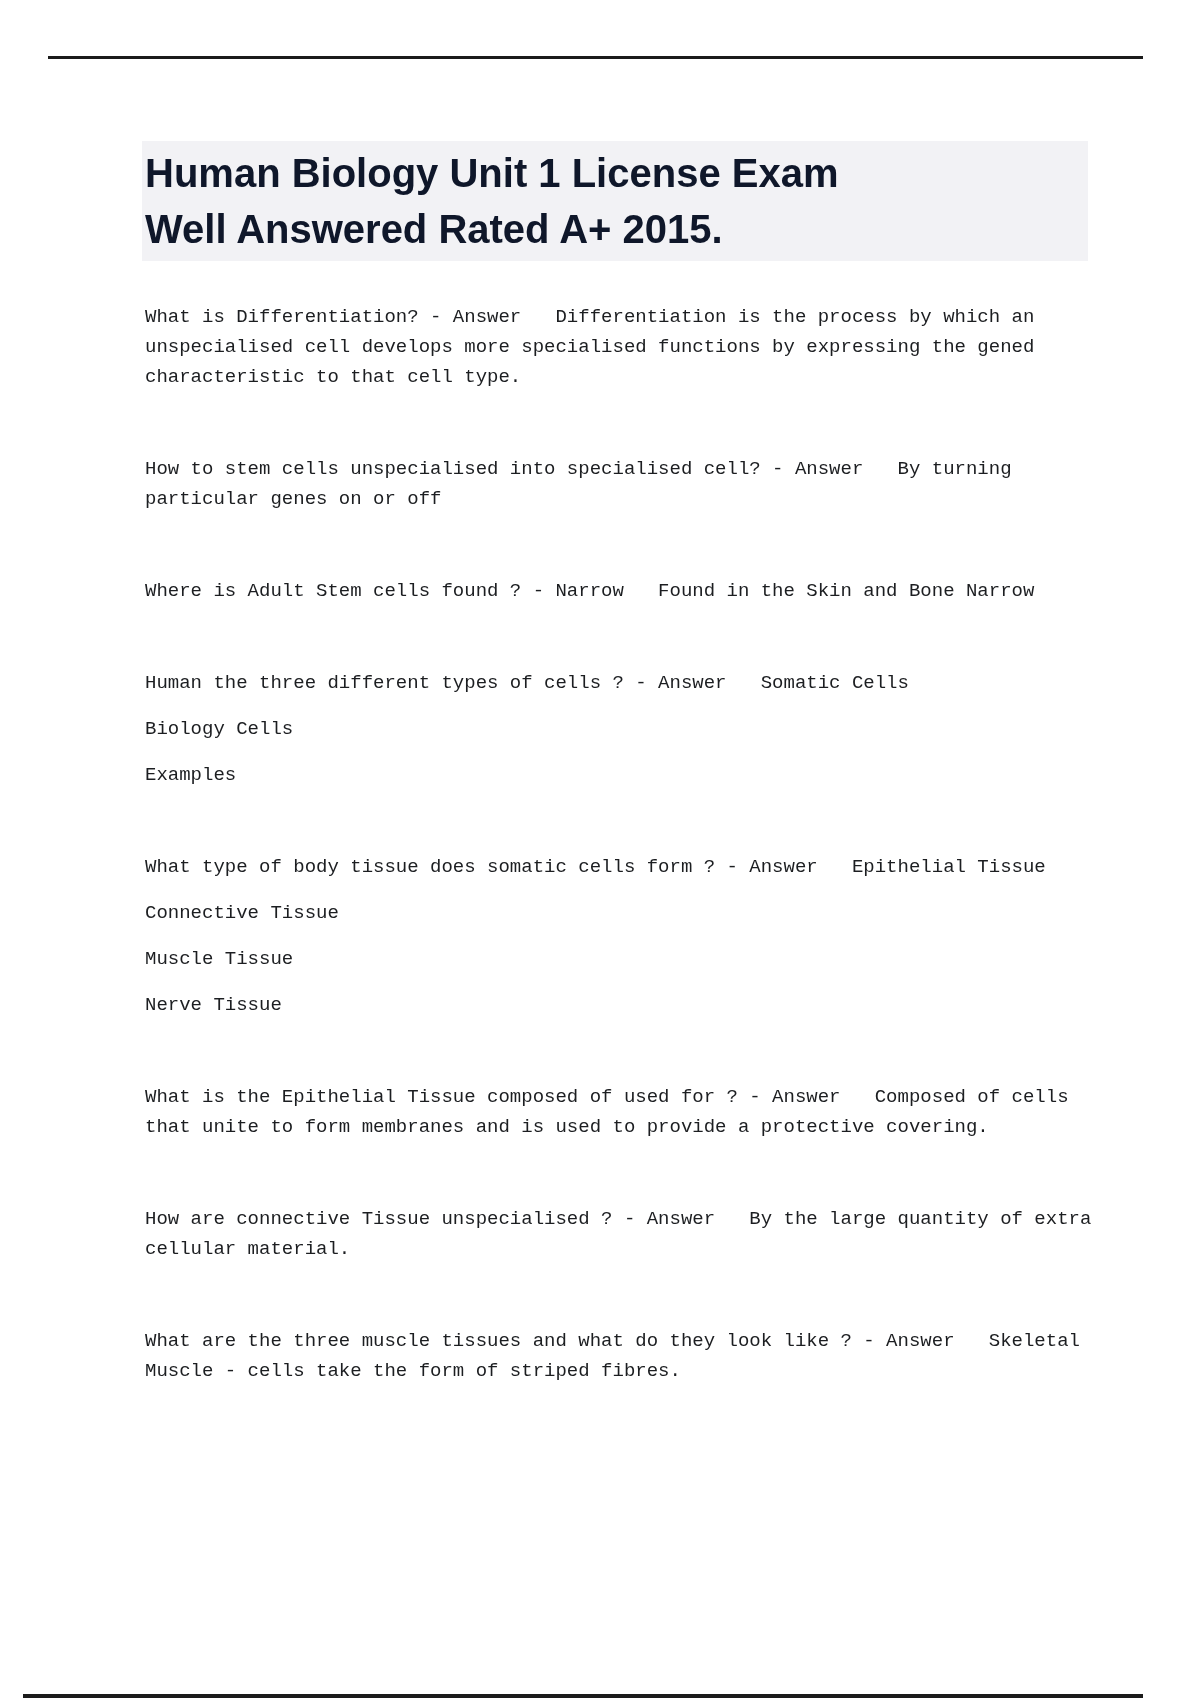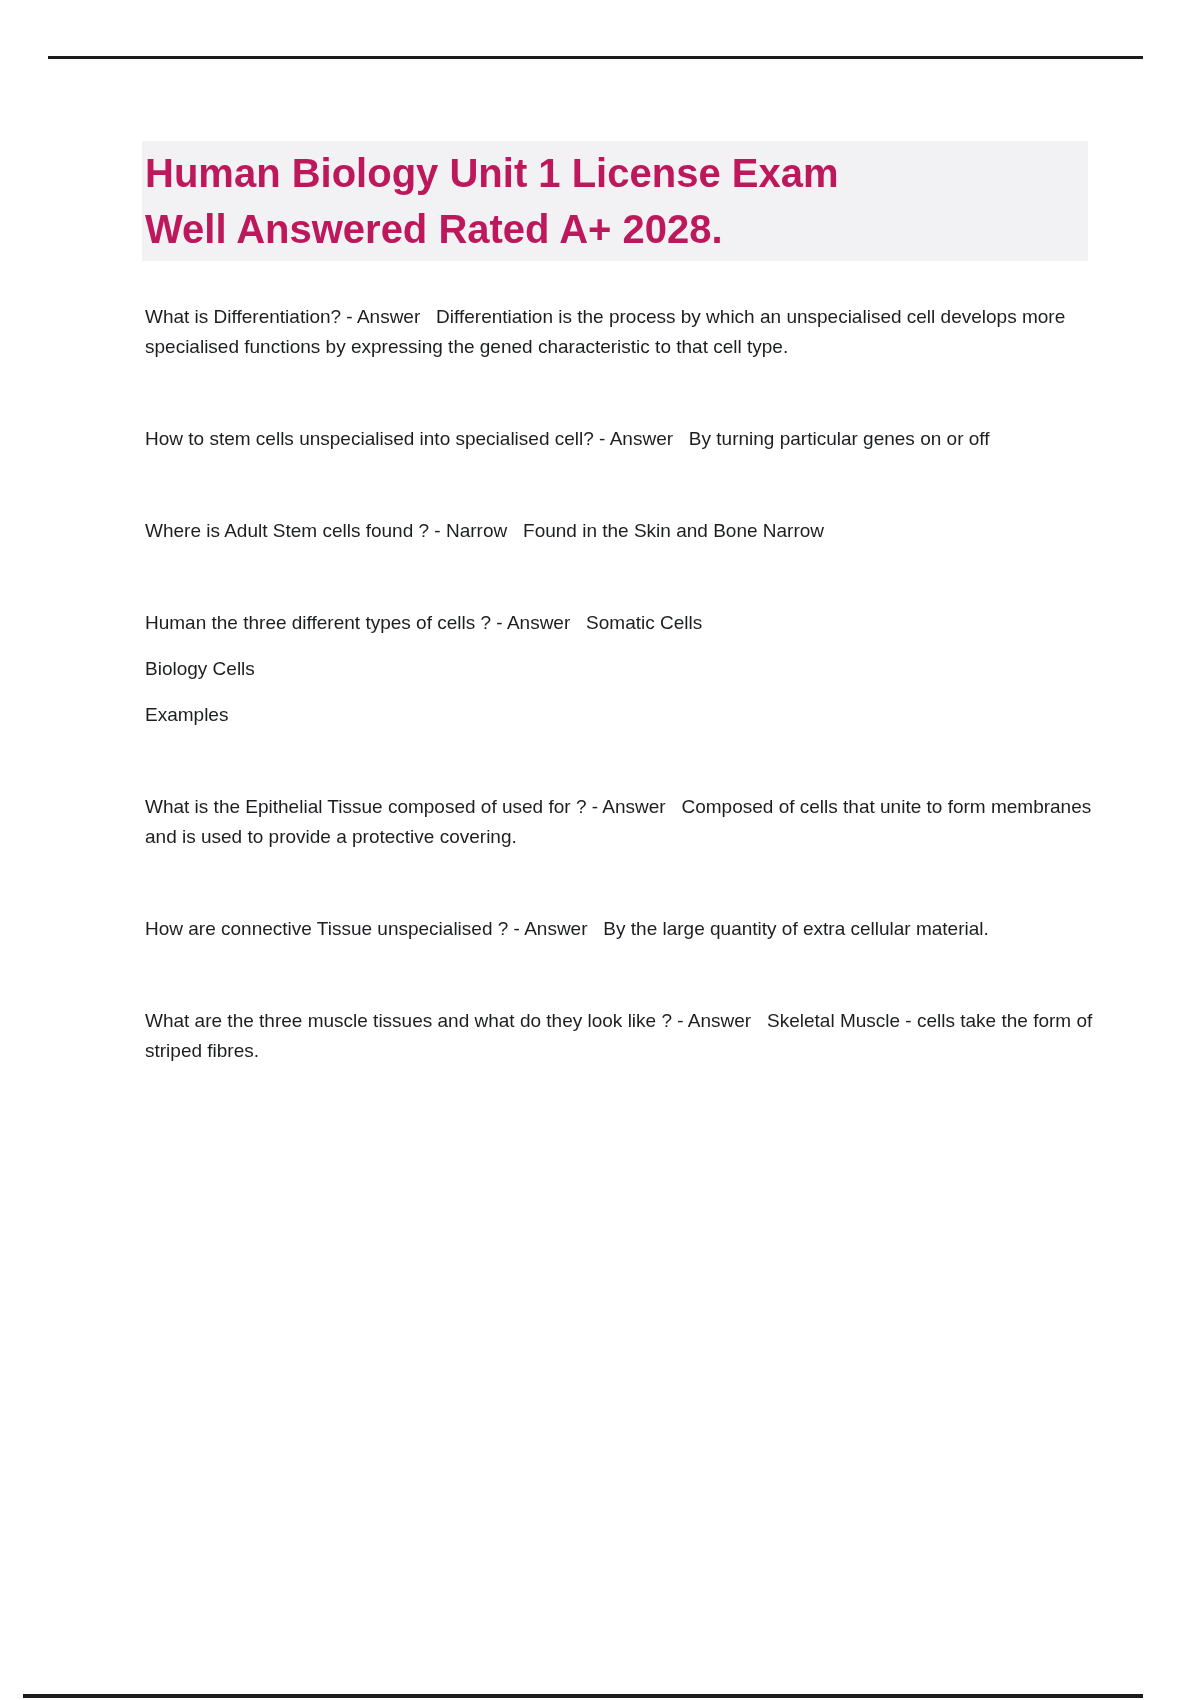--- a/index.html
+++ b/index.html
@@ -41,26 +41,27 @@
     margin-left: -3px;
     width: 946px;
     box-sizing: border-box;
     padding: 4px 6px 4px 3px;
     margin-bottom: 41px;
   }
   .title-line {
     font-size: 40px;
     line-height: 56px;
     font-weight: bold;
-    color: #be185d;
+    color: #0f172a;
     letter-spacing: 0px;
     white-space: nowrap;
   }
   .qa-group {
     margin: 0 0 62px 0;
+    font-family: Liberation Mono, monospace;
   }
   .qa-group:last-child {
     margin-bottom: 4px;
   }
   .qa-para {
     margin: 0 0 16px 0;
     font-size: 19px;
     line-height: 30px;
     color: #1c1e21;
     white-space: pre-wrap;
@@ -71,38 +72,44 @@
   }
 </style>
 </head>
 <body>
 
 <div class="rule rule-top"></div>
 
 <div class="content">
   <div class="title-block">
     <div class="title-line">Human Biology Unit 1 License Exam</div>
-    <div class="title-line">Well Answered Rated A+ 2028.</div>
+    <div class="title-line">Well Answered Rated A+ 2015.</div>
   </div>
   <div id="qa-container">
       <div class="qa-group">
         <p class="qa-para">What is Differentiation? - Answer   Differentiation is the process by which an unspecialised cell develops more specialised functions by expressing the gened characteristic to that cell type.</p>
       </div>
       <div class="qa-group">
         <p class="qa-para">How to stem cells unspecialised into specialised cell? - Answer   By turning particular genes on or off</p>
       </div>
       <div class="qa-group">
         <p class="qa-para">Where is Adult Stem cells found ? - Narrow   Found in the Skin and Bone Narrow</p>
       </div>
       <div class="qa-group">
         <p class="qa-para">Human the three different types of cells ? - Answer   Somatic Cells</p>
         <p class="qa-para">Biology Cells</p>
         <p class="qa-para">Examples</p>
       </div>
       <div class="qa-group">
+        <p class="qa-para">What type of body tissue does somatic cells form ? - Answer   Epithelial Tissue</p>
+        <p class="qa-para">Connective Tissue</p>
+        <p class="qa-para">Muscle Tissue</p>
+        <p class="qa-para">Nerve Tissue</p>
+      </div>
+      <div class="qa-group">
         <p class="qa-para">What is the Epithelial Tissue composed of used for ? - Answer   Composed of cells that unite to form membranes and is used to provide a protective covering.</p>
       </div>
       <div class="qa-group">
         <p class="qa-para">How are connective Tissue unspecialised ? - Answer   By the large quantity of extra cellular material.</p>
       </div>
       <div class="qa-group">
         <p class="qa-para">What are the three muscle tissues and what do they look like ? - Answer   Skeletal Muscle - cells take the form of striped fibres.</p>
       </div>
     </div>
 </div>

